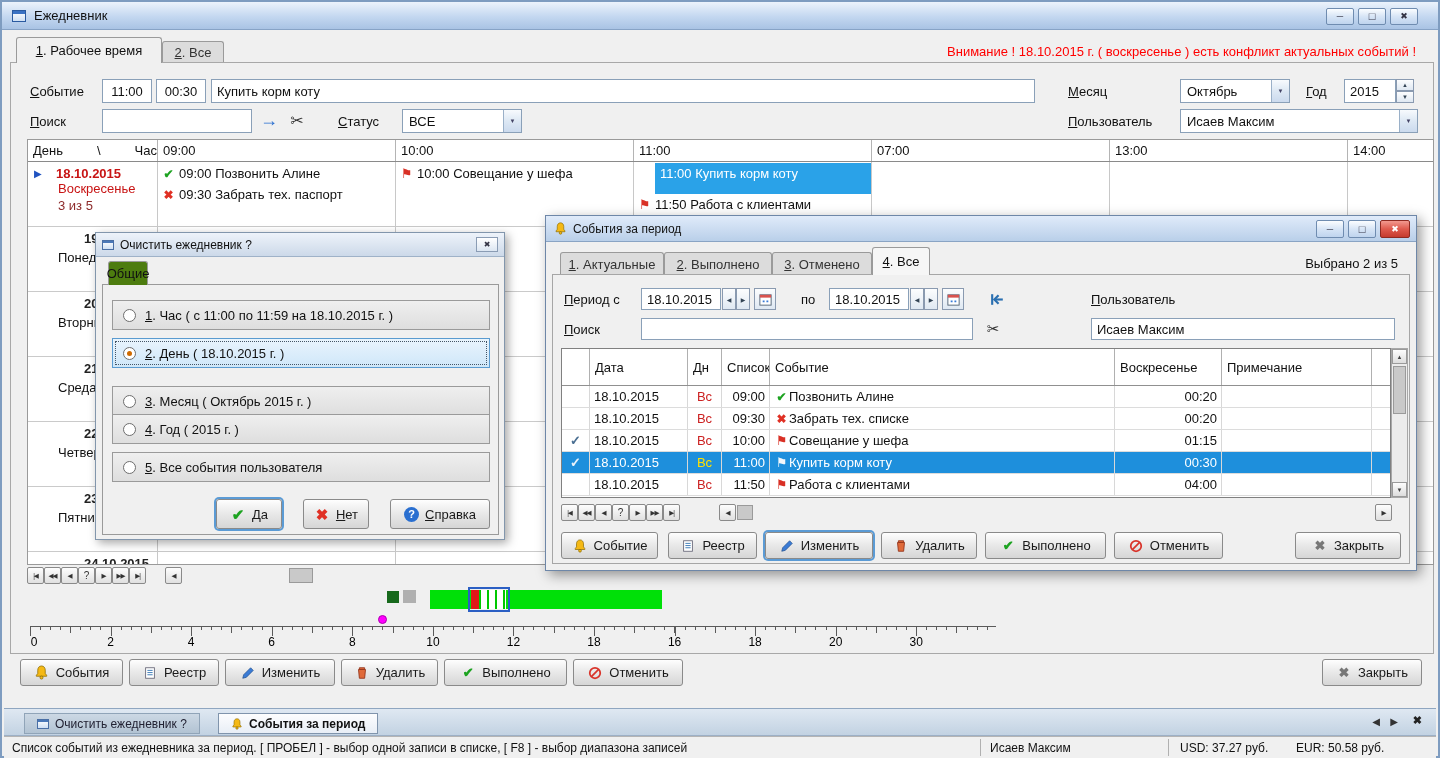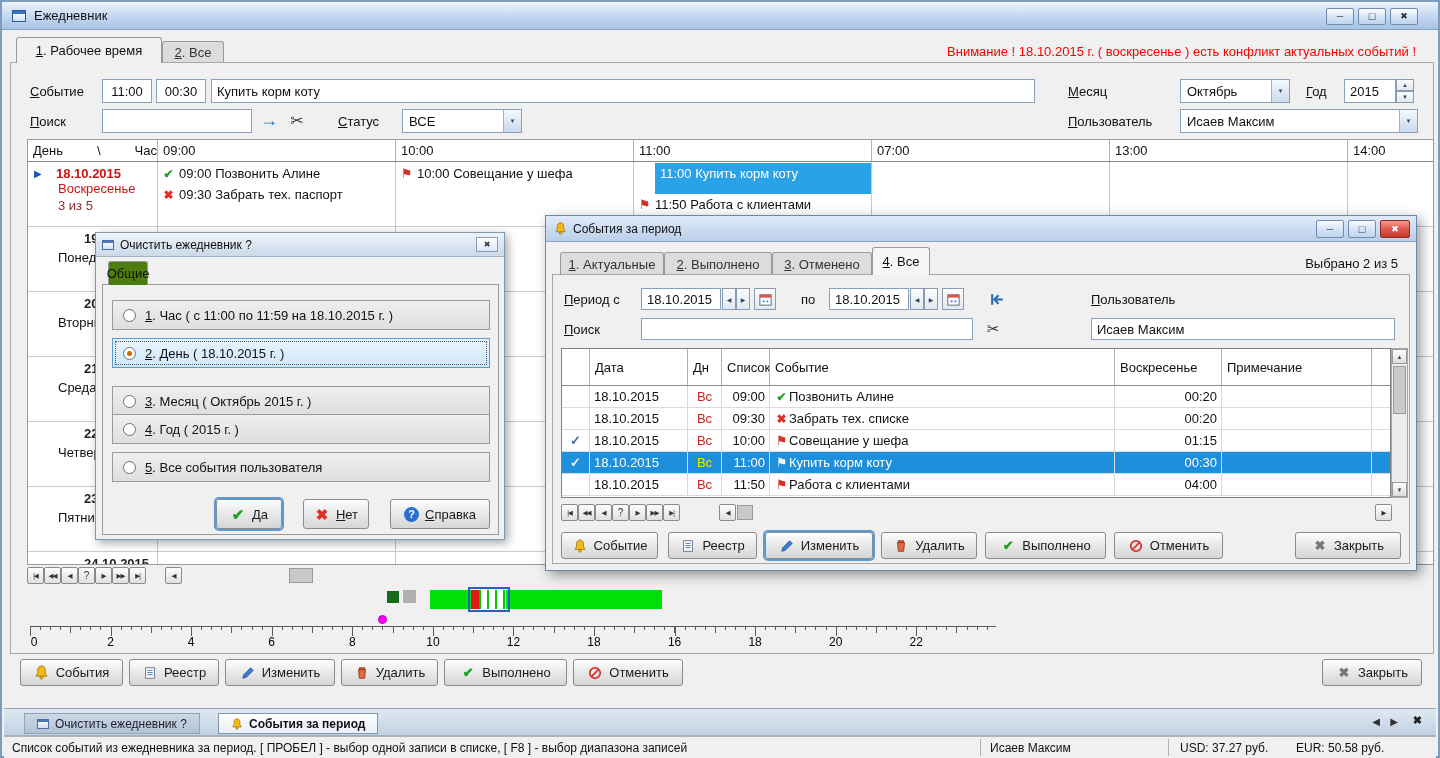--- a/index.html
+++ b/index.html
@@ -306,21 +306,21 @@
       <span class="rlabel" style="left:80.6px">2</span>
       <span class="rlabel" style="left:161.1px">4</span>
       <span class="rlabel" style="left:241.7px">6</span>
       <span class="rlabel" style="left:322.3px">8</span>
       <span class="rlabel" style="left:402.9px">10</span>
       <span class="rlabel" style="left:483.4px">12</span>
       <span class="rlabel" style="left:564px">18</span>
       <span class="rlabel" style="left:644.6px">16</span>
       <span class="rlabel" style="left:725.1px">18</span>
       <span class="rlabel" style="left:805.7px">20</span>
-      <span class="rlabel" style="left:886.3px">22</span>
+      <span class="rlabel" style="left:886.3px">30</span>
     </div>
 
     <div class="btn" style="left:18px;top:657px;width:103px">
       <span class="bi">
           <svg width="15" height="15" viewBox="0 0 16 16">
             <path d="M8 1C5.5 1 4 3 4 5.5V9L2.5 11v1h11v-1L12 9V5.5C12 3 10.5 1 8 1z" fill="#f5b915" stroke="#8a6a00" stroke-width=".8"></path>
             <circle cx="8" cy="13.4" r="1.6" fill="#f5b915" stroke="#8a6a00" stroke-width=".8"></circle>
           </svg>
         </span>
       <span>События</span>

